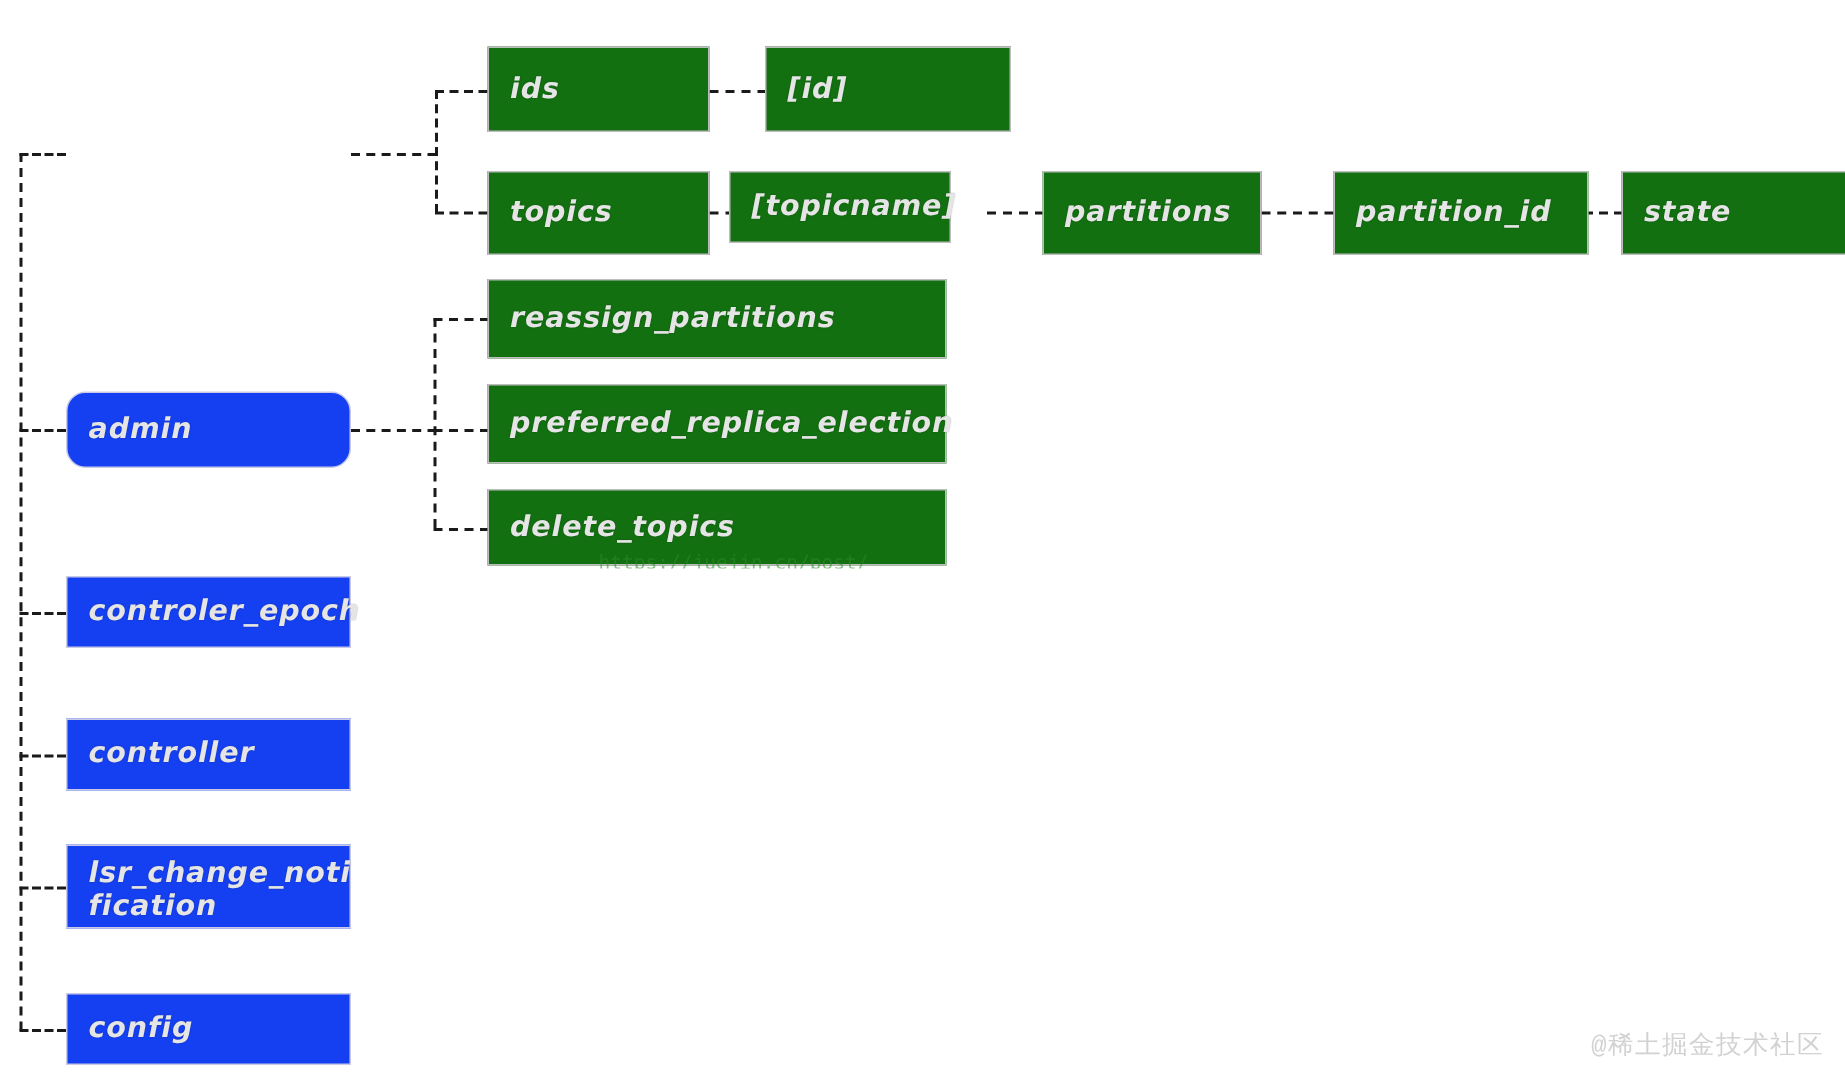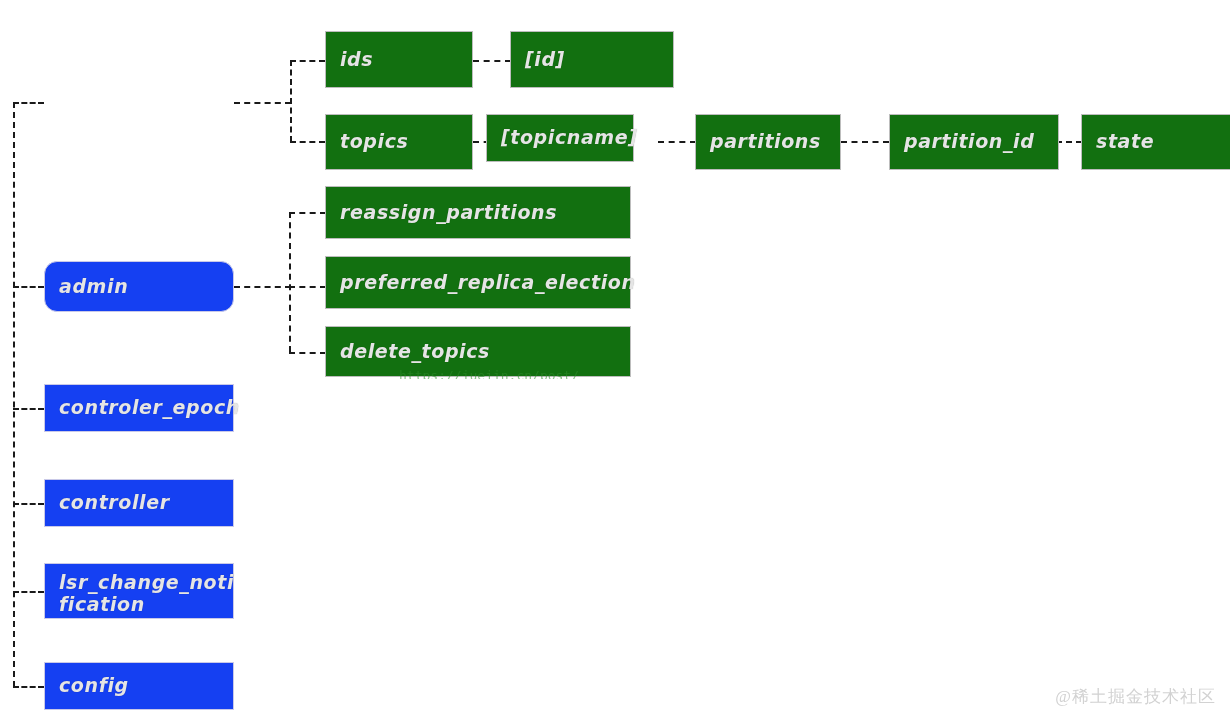--- a/index.html
+++ b/index.html
@@ -57,21 +57,21 @@
     border-left: 2px dashed #1a1a1a;
     width: 0;
     z-index: 1;
   }
   .watermark {
     position: absolute;
     right: 14px;
     bottom: 18px;
     color: #d2d2d2;
     font-size: 17px;
-    font-family: Liberation Serif, serif;
+    font-family: Liberation Mono, monospace;
     letter-spacing: 1px;
     user-select: none;
     z-index: 4;
   }
   .ghost-url {
     position: absolute;
     color: #2e8b2a;
     font-size: 13px;
     font-family: "DejaVu Sans Mono", "Liberation Mono", monospace;
     opacity: 0.55;

